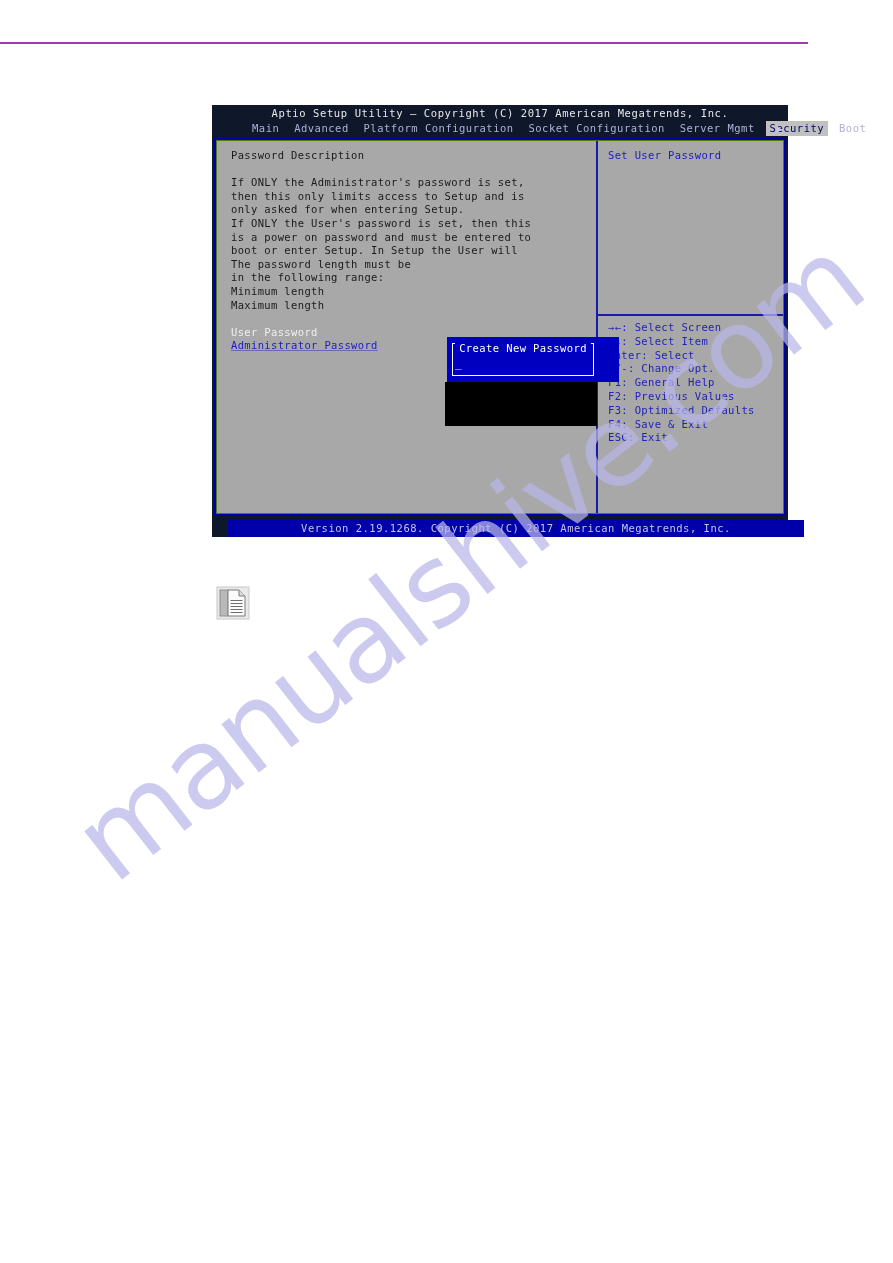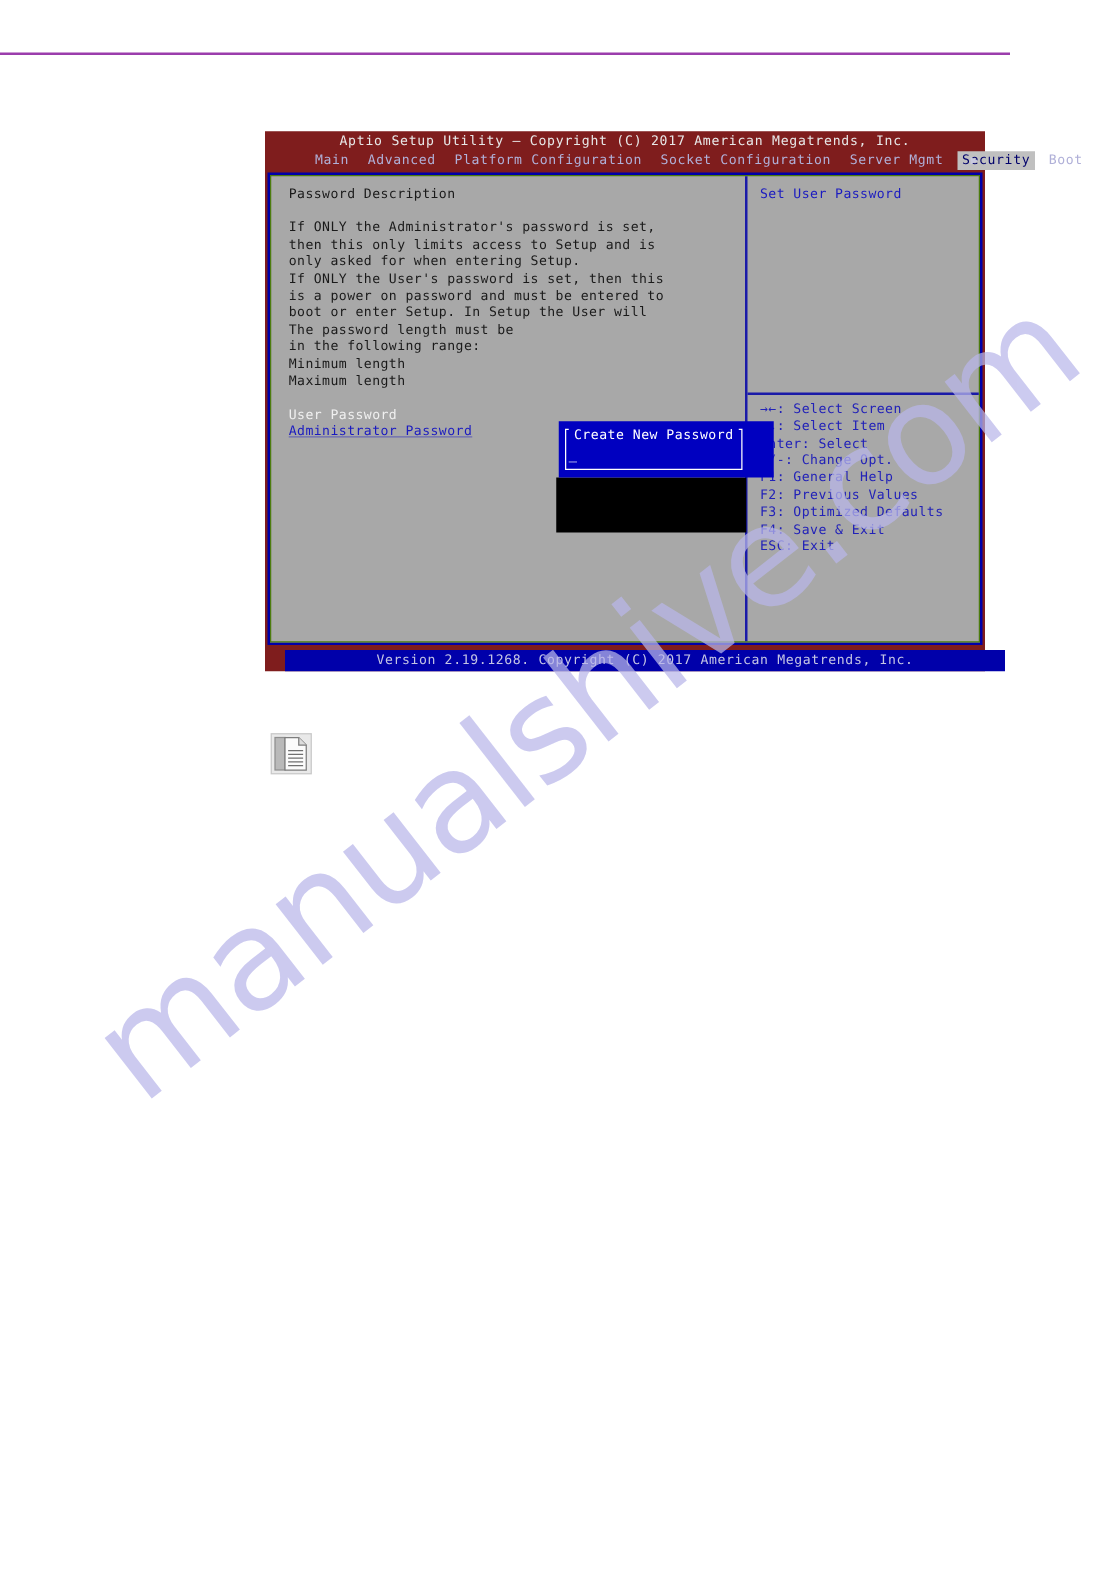--- a/index.html
+++ b/index.html
@@ -50,21 +50,21 @@
     z-index: 2;
   }
 
   
   #bios-screen {
     position: absolute;
     left: 212px;
     top: 105px;
     width: 576px;
     height: 432px;
-    background: #7f1d1d;
+    background: #0f172a;
     z-index: 3;
     font-family: "DejaVu Sans Mono", monospace;
     box-sizing: border-box;
     padding: 0;
   }
 
   #bios-title-bar {
     height: 16px;
     line-height: 16px;
     text-align: center;

